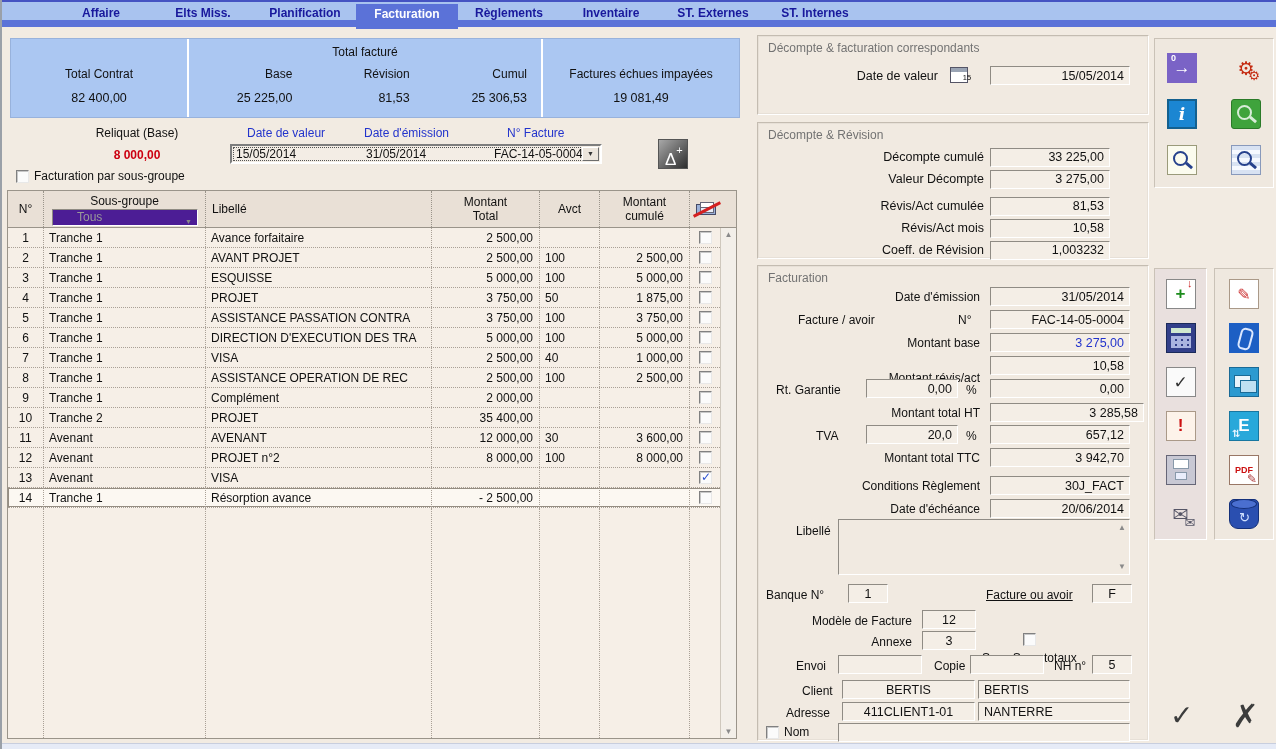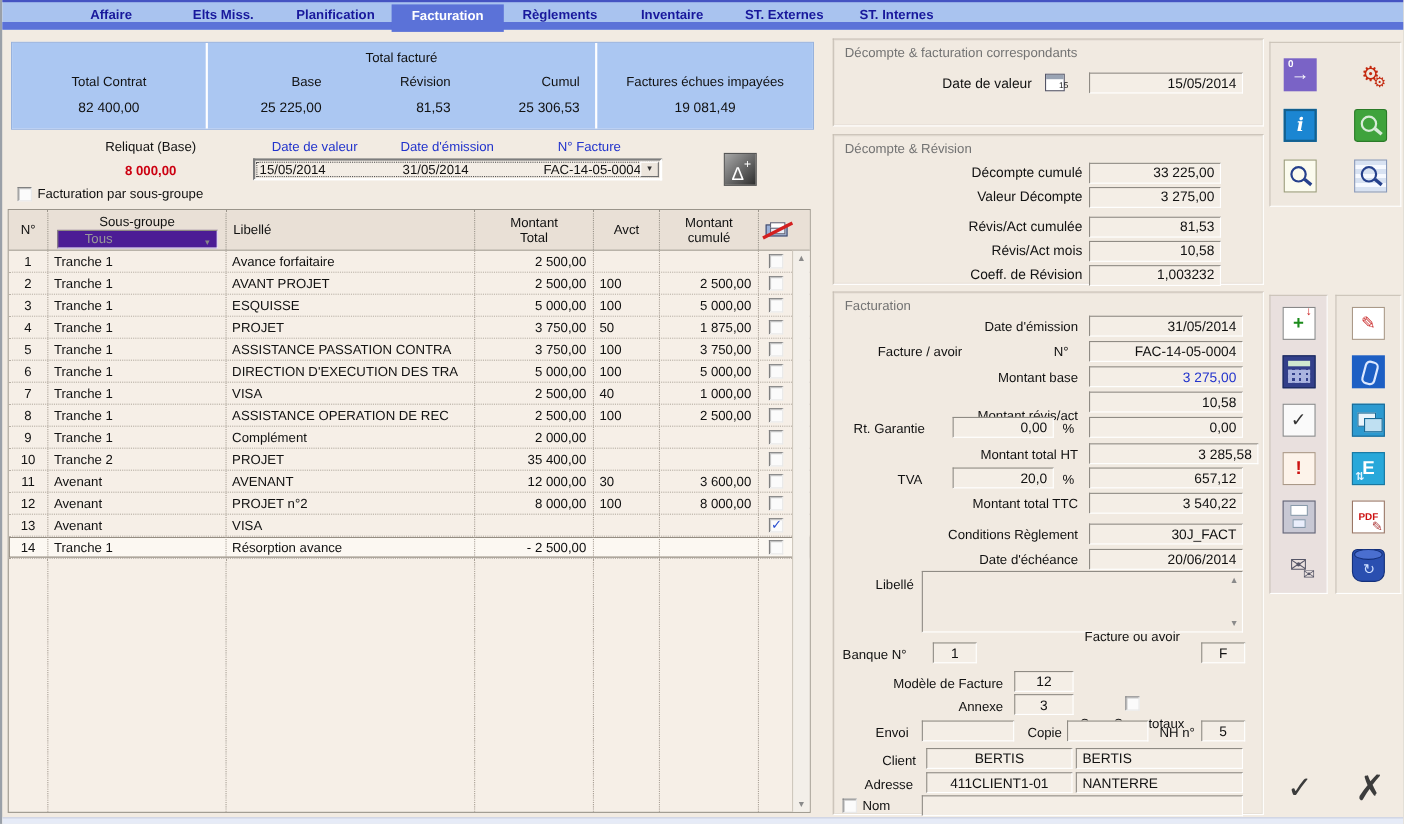--- a/index.html
+++ b/index.html
@@ -454,38 +454,38 @@
 
     <div class="abs plabel" style="left:0;top:140px;width:228px;">Montant total HT</div>
     <div class="fld abs" style="left:232px;top:137px;width:154px;">3 285,58</div>
 
     <div class="abs" style="left:58px;top:163px;">TVA</div>
     <div class="fld abs" style="left:108px;top:159px;width:92px;">20,0</div>
     <div class="abs" style="left:208px;top:163px;">%</div>
     <div class="fld abs" style="left:232px;top:159px;width:140px;">657,12</div>
 
     <div class="abs plabel" style="left:0;top:185px;width:228px;">Montant total TTC</div>
-    <div class="fld abs" style="left:232px;top:182px;width:140px;">3 540,22</div>
+    <div class="fld abs" style="left:232px;top:182px;width:140px;">3 942,70</div>
 
     <div class="abs plabel" style="left:0;top:213px;width:228px;">Conditions Règlement</div>
     <div class="fld abs" style="left:232px;top:210px;width:140px;">30J_FACT</div>
 
     <div class="abs plabel" style="left:0;top:236px;width:228px;">Date d'échéance</div>
     <div class="fld abs" style="left:232px;top:233px;width:140px;">20/06/2014</div>
 
     <div class="abs" style="left:38px;top:258px;">Libellé</div>
     <div class="txtarea" style="left:80px;top:253px;width:292px;height:56px;">
       <span></span>
       <span class="sarr" style="top:3px;">▲</span>
       <span class="sarr" style="bottom:3px;">▼</span>
     </div>
 
     <div class="abs" style="left:8px;top:322px;">Banque N°</div>
     <div class="fld ctr abs" style="left:90px;top:318px;width:40px;">1</div>
-    <div class="abs" style="left:228px;top:306px;">Facture ou  avoir</div>
+    <div class="abs" style="left:228px;top:322px;text-decoration:underline;">Facture ou  avoir</div>
     <div class="fld ctr abs" style="left:334px;top:318px;width:40px;">F</div>
 
     <div class="abs plabel" style="left:0;top:348px;width:160px;">Modèle de Facture</div>
     <div class="fld ctr abs" style="left:164px;top:344px;width:54px;">12</div>
 
     <div class="abs plabel" style="left:0;top:369px;width:160px;">Annexe</div>
     <div class="fld ctr abs" style="left:164px;top:365px;width:54px;">3</div>
     <div class="abs" style="left:224px;top:367px;display:flex;align-items:center;gap:5px;flex-direction:column;">
       <span class="cb"></span>
       <span>Sans Sous-totaux</span>

